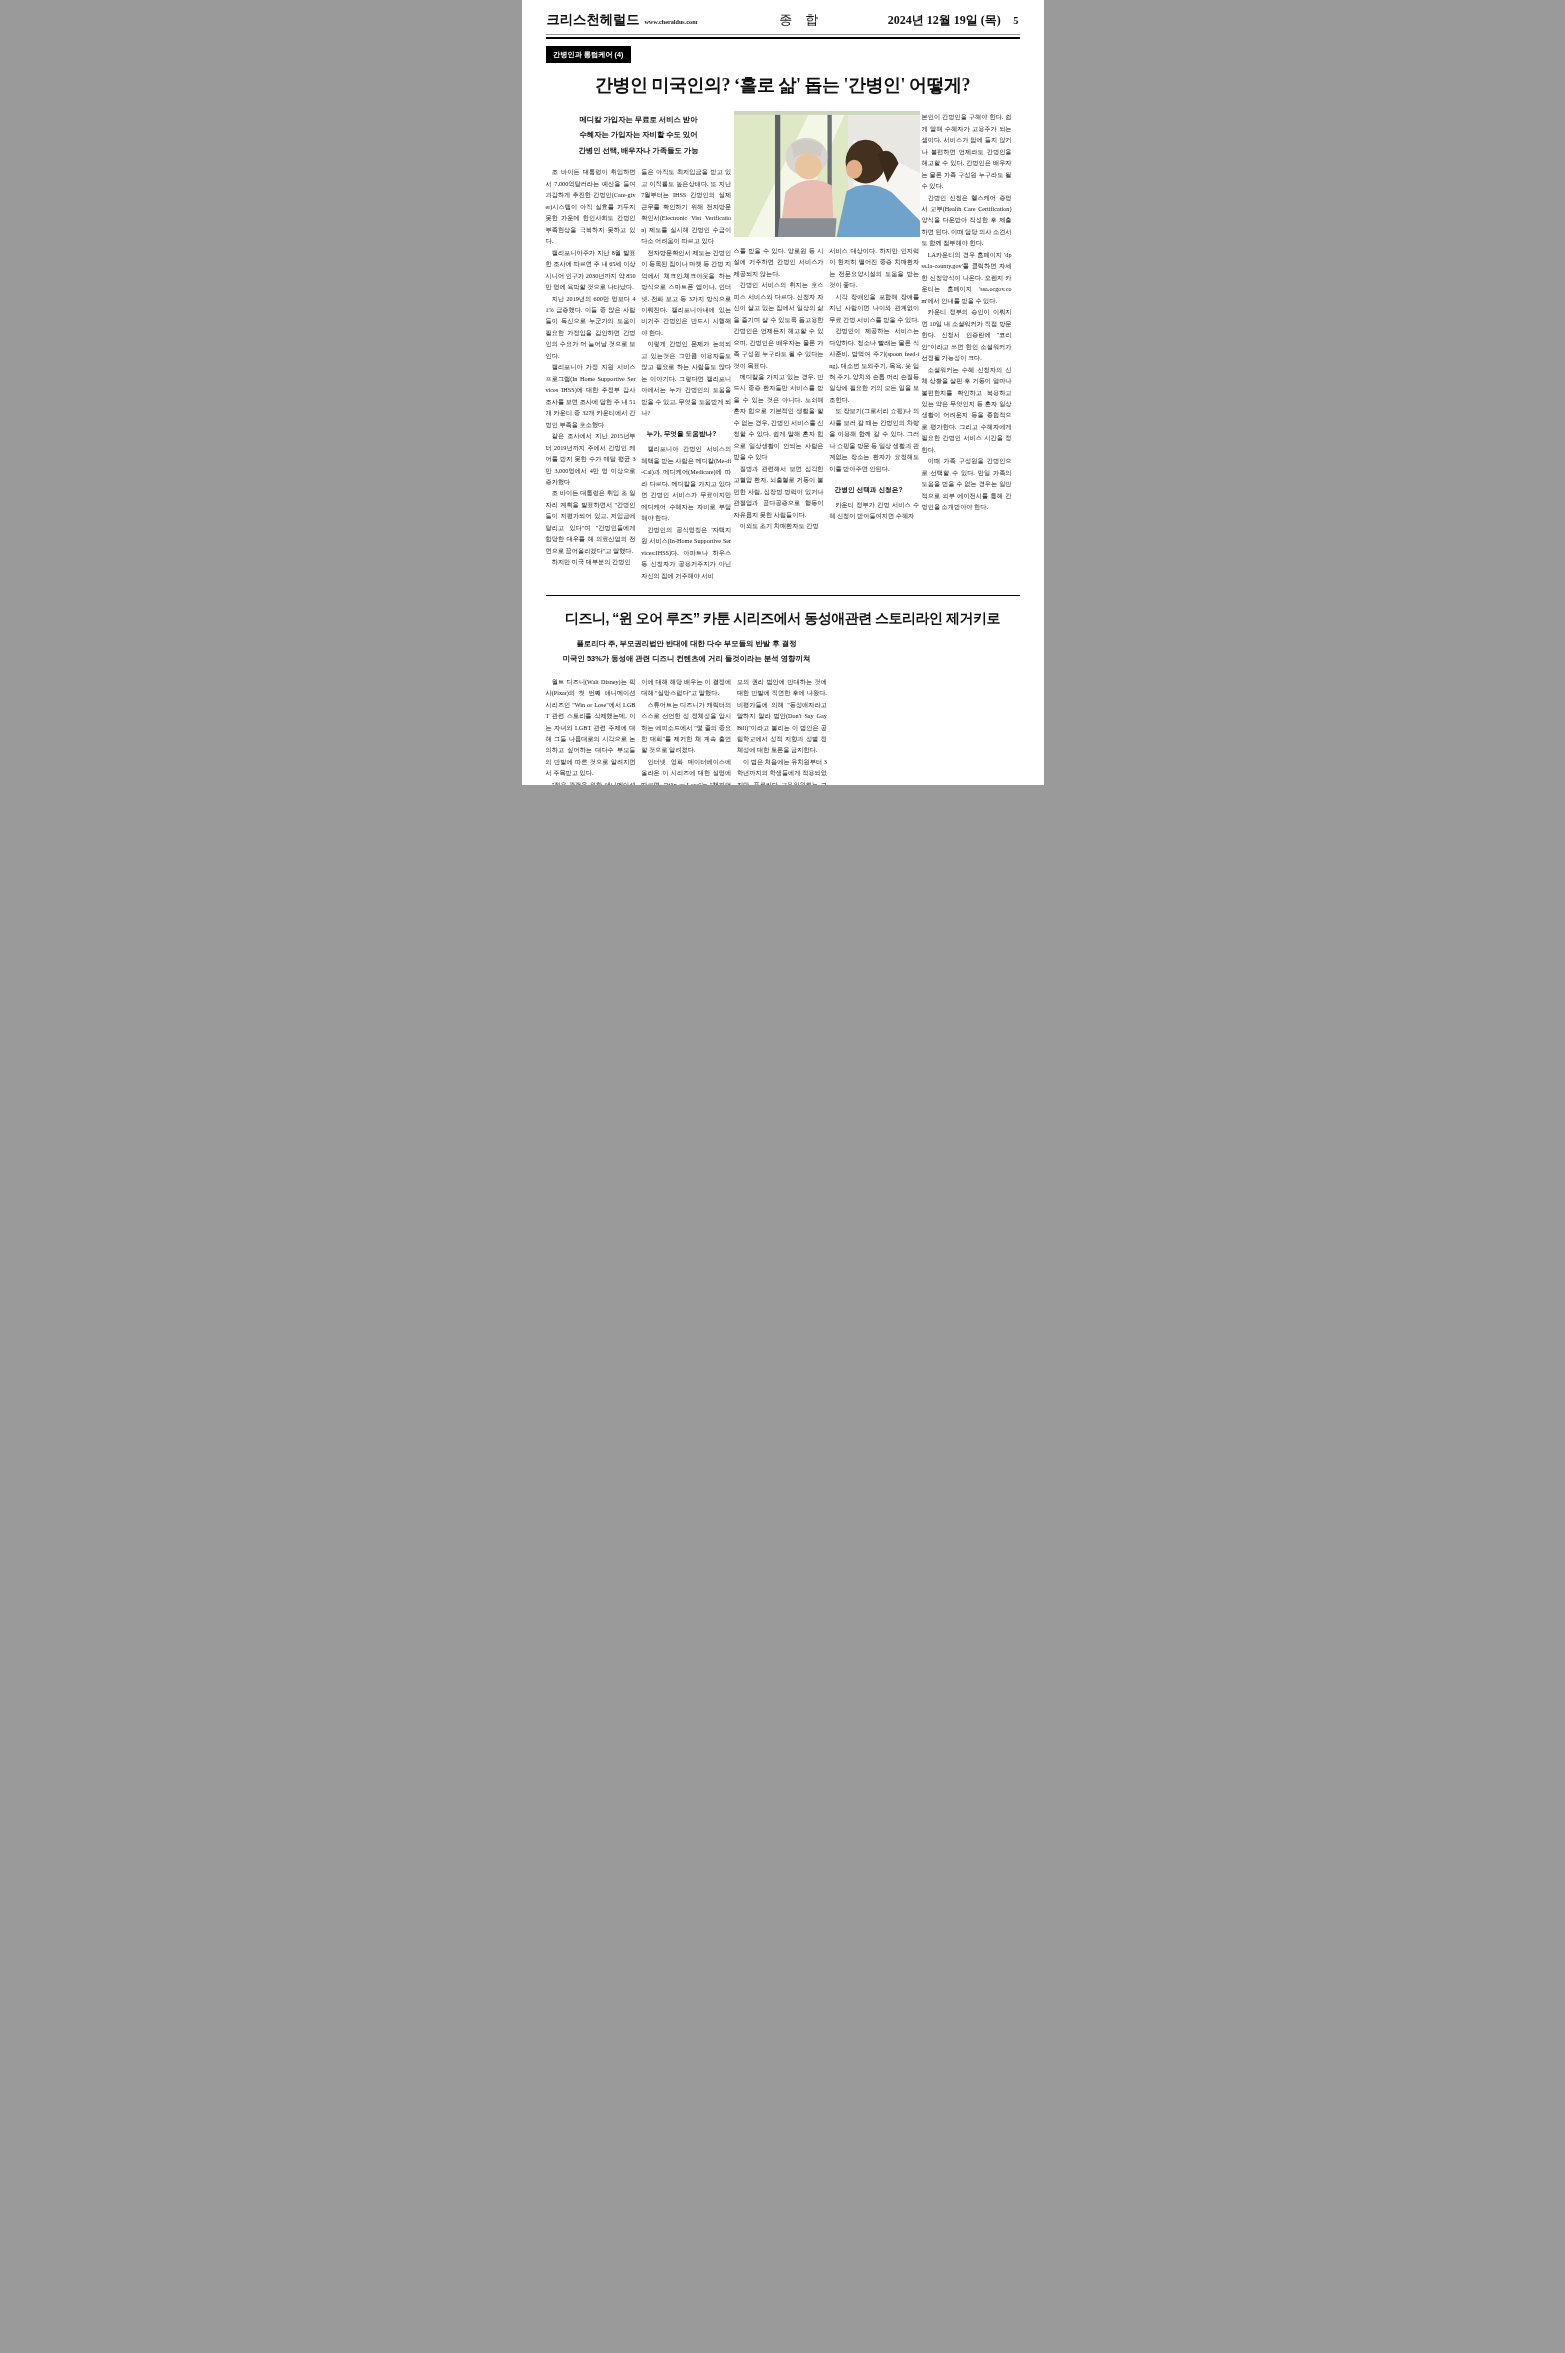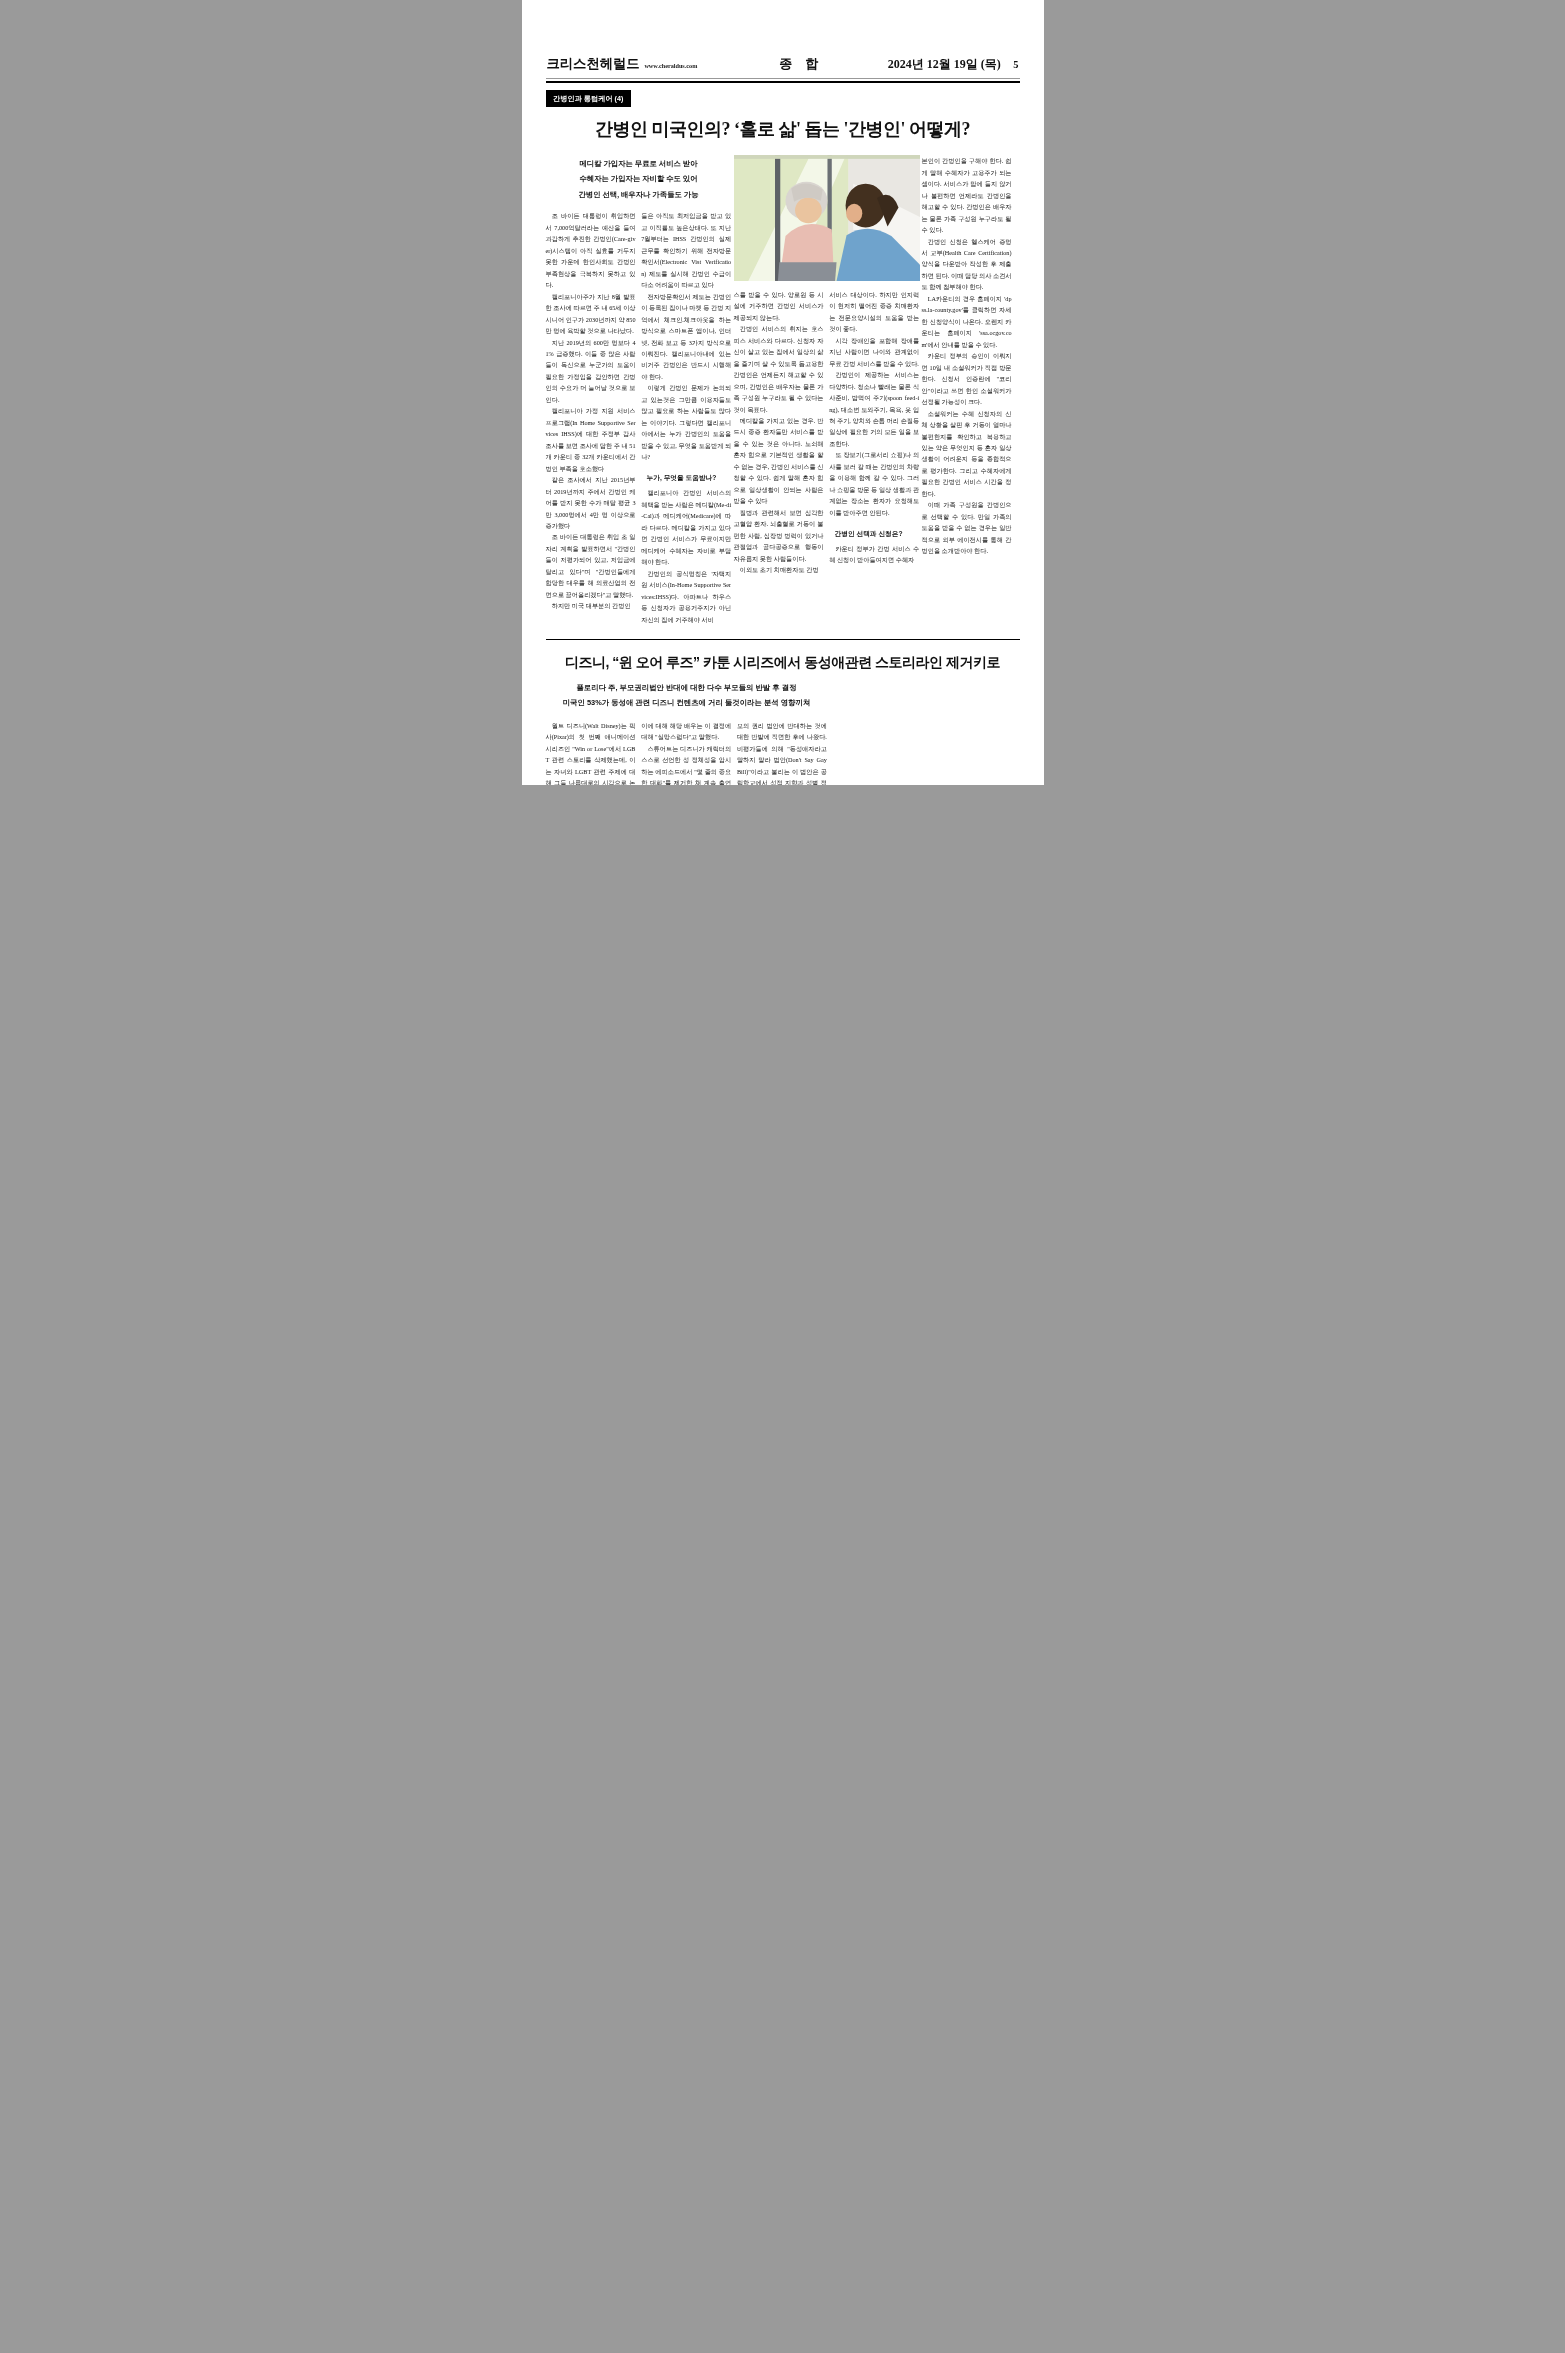--- a/index.html
+++ b/index.html
@@ -3,21 +3,21 @@
 <meta charset="utf-8">
 <style>
   html,body{margin:0;padding:0;background:#9a9a9a;}
   .page{width:522px;height:785px;margin:0 auto;background:#fff;box-sizing:border-box;
         padding:4.8px 24px 11.4px 24px;font-family:"Liberation Serif",serif;color:#111;overflow:hidden;position:relative;}
   
   .masthead-row{display:flex;align-items:baseline;justify-content:space-between;padding:6.7px 1px 4.8px 1px;}
   .brand{display:flex;align-items:baseline;gap:4.8px;}
   .brand-name{font-size:13.3px;font-weight:bold;letter-spacing:0px;font-family:"Liberation Serif",serif;}
   .brand-url{font-size:6.2px;font-weight:bold;color:#222;}
-  .section-name{font-size:13px;font-weight:bold;letter-spacing:4.8px;transform:translateX(8.6px);margin-top:44px;}
+  .section-name{font-size:13px;font-weight:normal;letter-spacing:4.8px;transform:translateX(8.6px);}
   .date-block{display:flex;align-items:baseline;gap:12.4px;}
   .issue-date{font-size:12px;font-weight:bold;}
   .pagenum{font-size:10.5px;font-weight:bold;}
   .header-rule{border-top:0.5px solid #999;border-bottom:2.4px solid #000;height:1.4px;margin:0 0 1px 0;}
   
   .section-tag{display:inline-block;background:#000;color:#fff;font-family:"Liberation Sans",sans-serif;
                font-weight:bold;font-size:7.2px;padding:3.3px 7.6px;margin:6.7px 0 1px 0;}
   
   .a1-headline{text-align:center;font-size:18px;font-weight:bold;margin:10.5px 0 14.3px 0;letter-spacing:-0.5px;line-height:1.25;}
   .a1-body{display:flex;gap:2px;}

